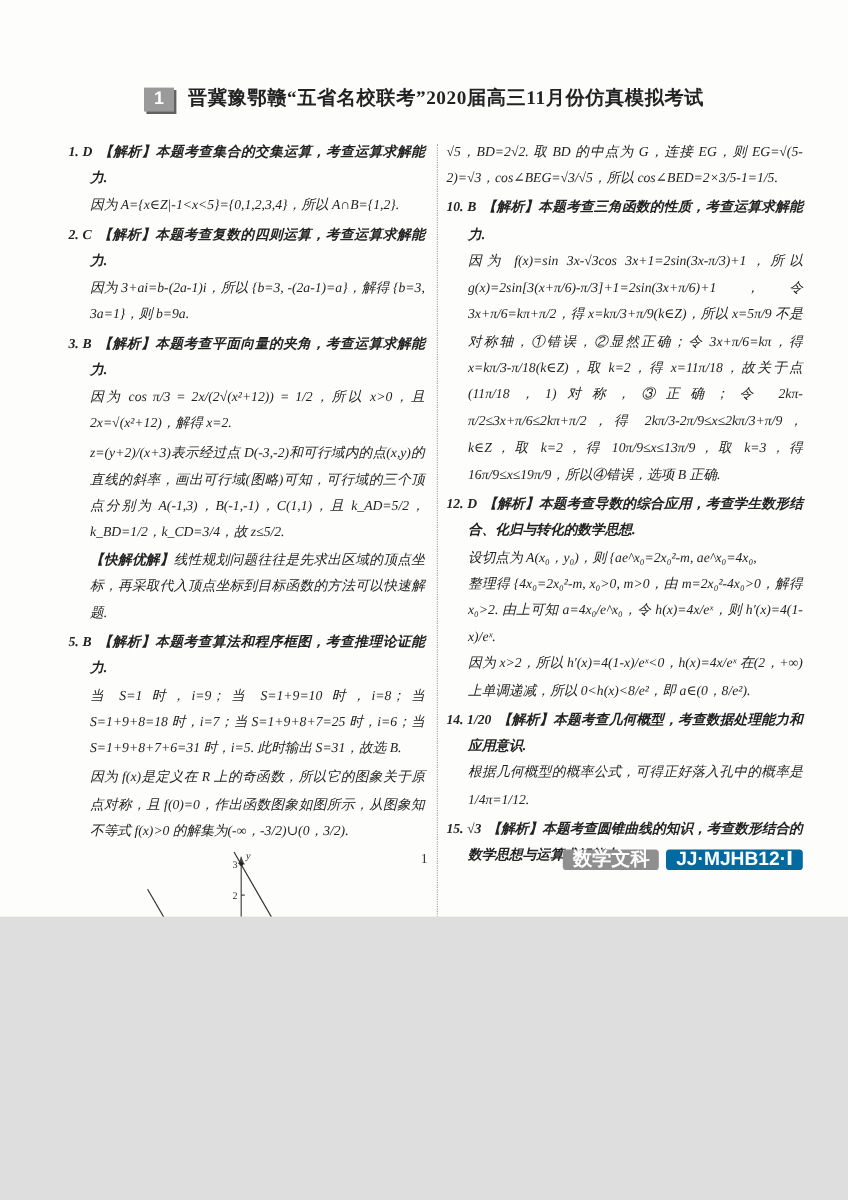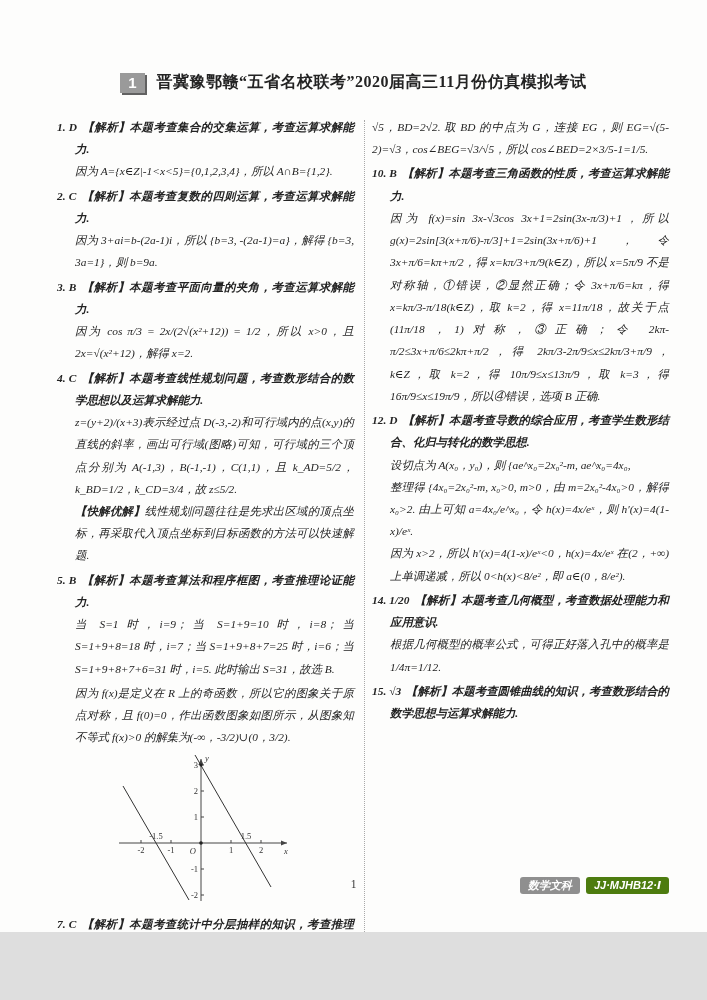--- a/index.html
+++ b/index.html
@@ -1,17 +1,17 @@
 <!DOCTYPE html>
 <html><head>
 <meta charset="utf-8">
 <style>
   html,body{margin:0;padding:0;background:#dedede;}
   #page{
-    position:relative;width:707px;height:932px;margin:0 auto;
+    position:relative;width:707px;height:764px;margin:0 auto;
     background:#fdfdfc;color:#232323;overflow:hidden;
     font-family:"Liberation Serif","DejaVu Serif",serif;
   }
   
   .header{position:absolute;top:72px;left:0;right:0;text-align:center;white-space:nowrap;}
   .title-box{
     display:inline-block;vertical-align:middle;background:#9a9a9a;color:#fff;
     font-weight:bold;font-size:15px;line-height:20px;padding:0 8px;margin-right:12px;
     box-shadow:2px 2px 0 #616161;font-family:"Liberation Sans","DejaVu Sans",sans-serif;
   }
@@ -30,23 +30,23 @@
   .tag{font-weight:bold;}
   .para b{font-weight:bold;}
   
   .figure-wrap{text-align:center;margin:2px 0 3px 0;}
   .figure-wrap svg{display:inline-block;}
   .fig-txt{font-size:8.5px;fill:#333;font-family:"Liberation Serif","DejaVu Serif",serif;}
   .fig-var{font-style:italic;}
   
   .footer-page{position:absolute;left:0;right:0;bottom:42px;text-align:center;font-size:11.5px;color:#333;}
   .badges{position:absolute;right:38px;bottom:38px;font-family:"Liberation Sans","DejaVu Sans",sans-serif;}
-  .badge{display:inline-block;color:#fff;font-weight:bold;font-size:11px;line-height:15px;padding:1px 8px;border-radius:3px;margin-left:6px;font-style:italic;}
+  .badge{display:inline-block;color:#fff;font-weight:bold;font-size:16px;line-height:15px;padding:1px 8px;border-radius:3px;margin-left:6px;}
   .badge-subject{background:#8f8f8f;}
-  .badge-code{background:#4d7c0f;}
+  .badge-code{background:#0369a1;}
 </style>
 </head>
 <body>
 
 <div id="page">
 
   <div class="header">
     <span class="title-box">1</span><span class="page-title">晋冀豫鄂赣“五省名校联考”2020届高三11月份仿真模拟考试</span>
   </div>
 
@@ -59,21 +59,20 @@
       </div>
       <div class="item">
         <p class="para first"><span class="num">2. C</span><b class="tag">【解析】</b><b>本题考查复数的四则运算，考查运算求解能力.</b></p>
         <p class="para"><span>因为 3+ai=b-(2a-1)i，所以 {b=3, -(2a-1)=a}，解得 {b=3, 3a=1}，则 b=9a.</span></p>
       </div>
       <div class="item">
         <p class="para first"><span class="num">3. B</span><b class="tag">【解析】</b><b>本题考查平面向量的夹角，考查运算求解能力.</b></p>
         <p class="para"><span>因为 cos π/3 = 2x/(2√(x²+12)) = 1/2，所以 x&gt;0，且 2x=√(x²+12)，解得 x=2.</span></p>
       </div>
       <div class="item">
-        <p class="para first"><span class="num">4. C</span><b class="tag">【解析】</b><b>本题考查线性规划问题，考查数形结合的数学思想以及运算求解能力.</b></p>
         <p class="para"><span>z=(y+2)/(x+3)表示经过点 D(-3,-2)和可行域内的点(x,y)的直线的斜率，画出可行域(图略)可知，可行域的三个顶点分别为 A(-1,3)，B(-1,-1)，C(1,1)，且 k_AD=5/2，k_BD=1/2，k_CD=3/4，故 z≤5/2.</span></p>
         <p class="para"><b class="tag">【快解优解】</b><span>线性规划问题往往是先求出区域的顶点坐标，再采取代入顶点坐标到目标函数的方法可以快速解题.</span></p>
       </div>
       <div class="item">
         <p class="para first"><span class="num">5. B</span><b class="tag">【解析】</b><b>本题考查算法和程序框图，考查推理论证能力.</b></p>
         <p class="para"><span>当 S=1 时，i=9；当 S=1+9=10 时，i=8；当 S=1+9+8=18 时，i=7；当 S=1+9+8+7=25 时，i=6；当 S=1+9+8+7+6=31 时，i=5. 此时输出 S=31，故选 B.</span></p>
       </div>
       <div class="item">
         <p class="para"><span>因为 f(x)是定义在 R 上的奇函数，所以它的图象关于原点对称，且 f(0)=0，作出函数图象如图所示，从图象知不等式 f(x)&gt;0 的解集为(-∞，-3/2)∪(0，3/2).</span></p>
   <div class="figure-wrap">

